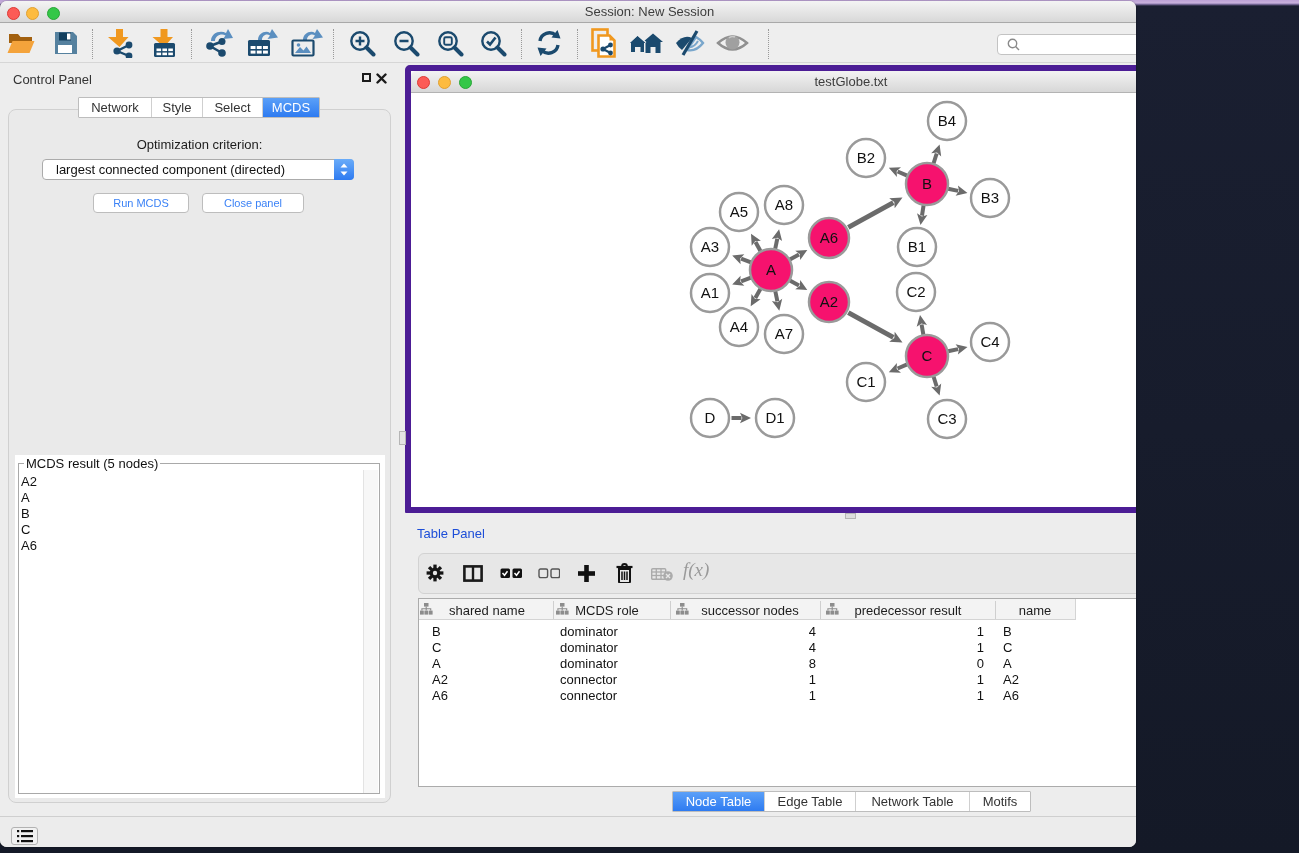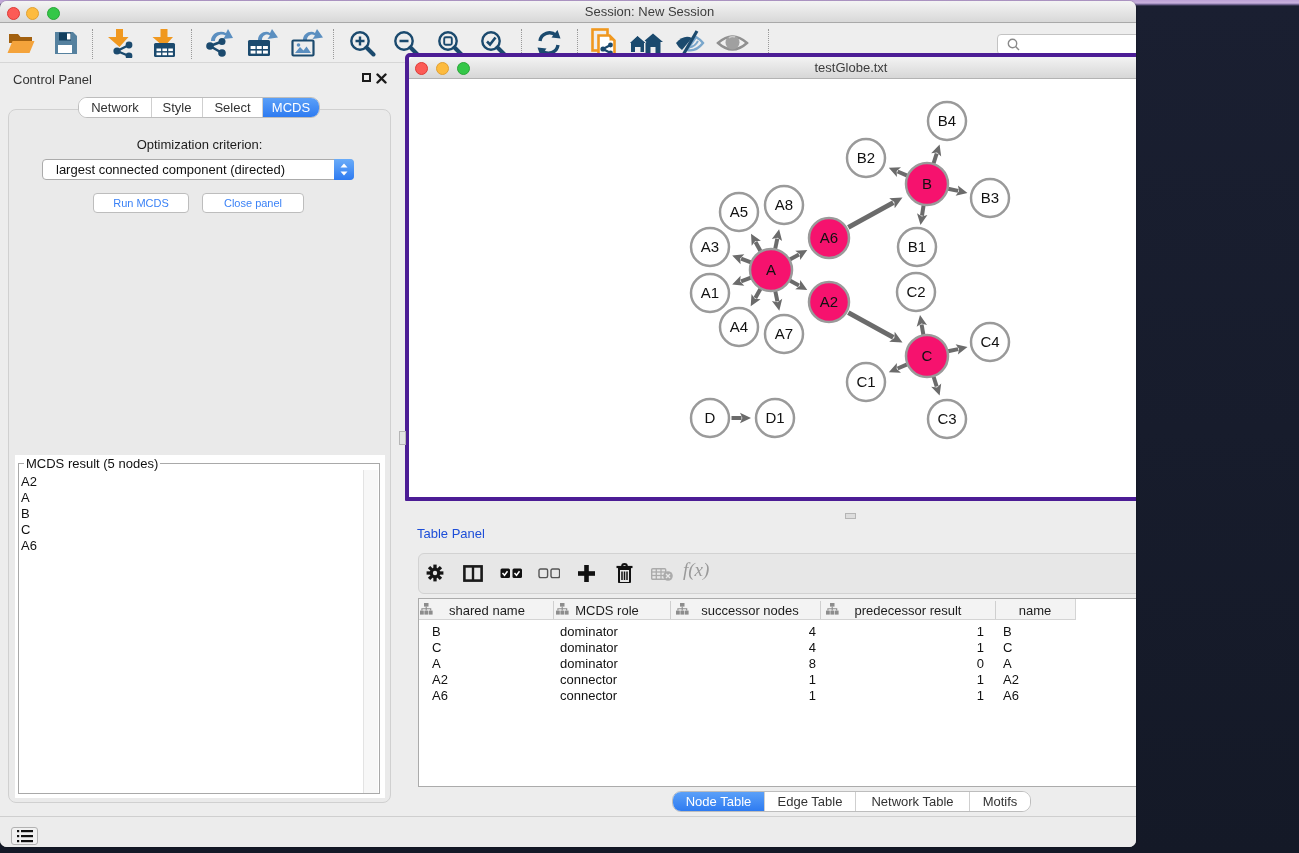--- a/index.html
+++ b/index.html
@@ -11,30 +11,30 @@
  background:linear-gradient(#f4f4f4,#d8d8d8);border-bottom:1px solid #a9a9a9}
 .tl{position:absolute;border-radius:50%;width:13px;height:13px;top:5px}
 .title{position:absolute;top:0;width:100%;text-align:center;font-size:13px;color:#3d3d3d;line-height:22px}
 .toolbar{position:absolute;left:0;top:23px;width:1299px;height:39px;background:#eeeeee;border-bottom:1px solid #d6d6d6}
 .sep{position:absolute;top:5px;height:30px;width:0;border-left:1px dotted #999}
 .ticon{position:absolute;top:4px}
 .searchbox{position:absolute;left:997px;top:10px;width:293px;height:21px;background:#fff;
  border:1px solid #c3c3c3;border-radius:4px}
 .cp-title{position:absolute;left:13px;top:71px;font-size:13px;color:#333}
 .flt{position:absolute;width:9px;height:9px;border:2px solid #1b1b1b}
-.tabs{position:absolute;display:flex;background:#fff;border:1px solid #bdbdbd;border-radius:9px;overflow:hidden}
+.tabs{position:absolute;display:flex;background:#fff;border:1px solid #bdbdbd;border-radius:1px;overflow:hidden}
 .tab{font-size:13px;color:#333;text-align:center;border-right:1px solid #cfcfcf;background:#fff}
 .tab:last-child{border-right:none}
 .tab.sel{background:linear-gradient(#5ba0f8,#2e7bf1);color:#fff}
 .panel{position:absolute;left:8px;top:108px;width:383px;height:694px;background:#eaeaea;
  border:1px solid #d0d0d0;border-radius:8px}
 .btn{position:absolute;background:#fff;border:1px solid #bdbdbd;border-radius:4px;
  font-size:11px;color:#3b82f6;text-align:center}
-.nwin{position:absolute;left:405px;top:52px;width:892px;height:448px;background:#fff;
- border:4px solid #4c1d95;border-radius:5px 5px 1px 1px}
+.nwin{position:absolute;left:405px;top:64px;width:892px;height:448px;background:#fff;
+ border:6px solid #4c1d95;border-radius:5px 5px 1px 1px}
 .nwtitle{position:absolute;left:0;top:0;right:0;height:22px;background:linear-gradient(#f3f3f3,#d7d7d7);
  border-bottom:1px solid #b3b3b3;border-radius:5px 5px 0 0}
 .statusbar{position:absolute;left:0;top:815px;width:1299px;height:31px;background:#ececec;border-top:1px solid #cfcfcf}
 .hdrtxt{position:absolute;font-size:13px;color:#1d1d1d;white-space:nowrap}
 .celltxt{position:absolute;font-size:13px;color:#111;white-space:nowrap}
 </style></head><body>
 <div class="win">
 <div class="titlebar">
  <div class="tl" style="left:7px;top:6px;background:#fc5b56;border:1px solid #dd3b36"></div>
  <div class="tl" style="left:26px;top:6px;background:#fdbb3f;border:1px solid #e0a032"></div>

